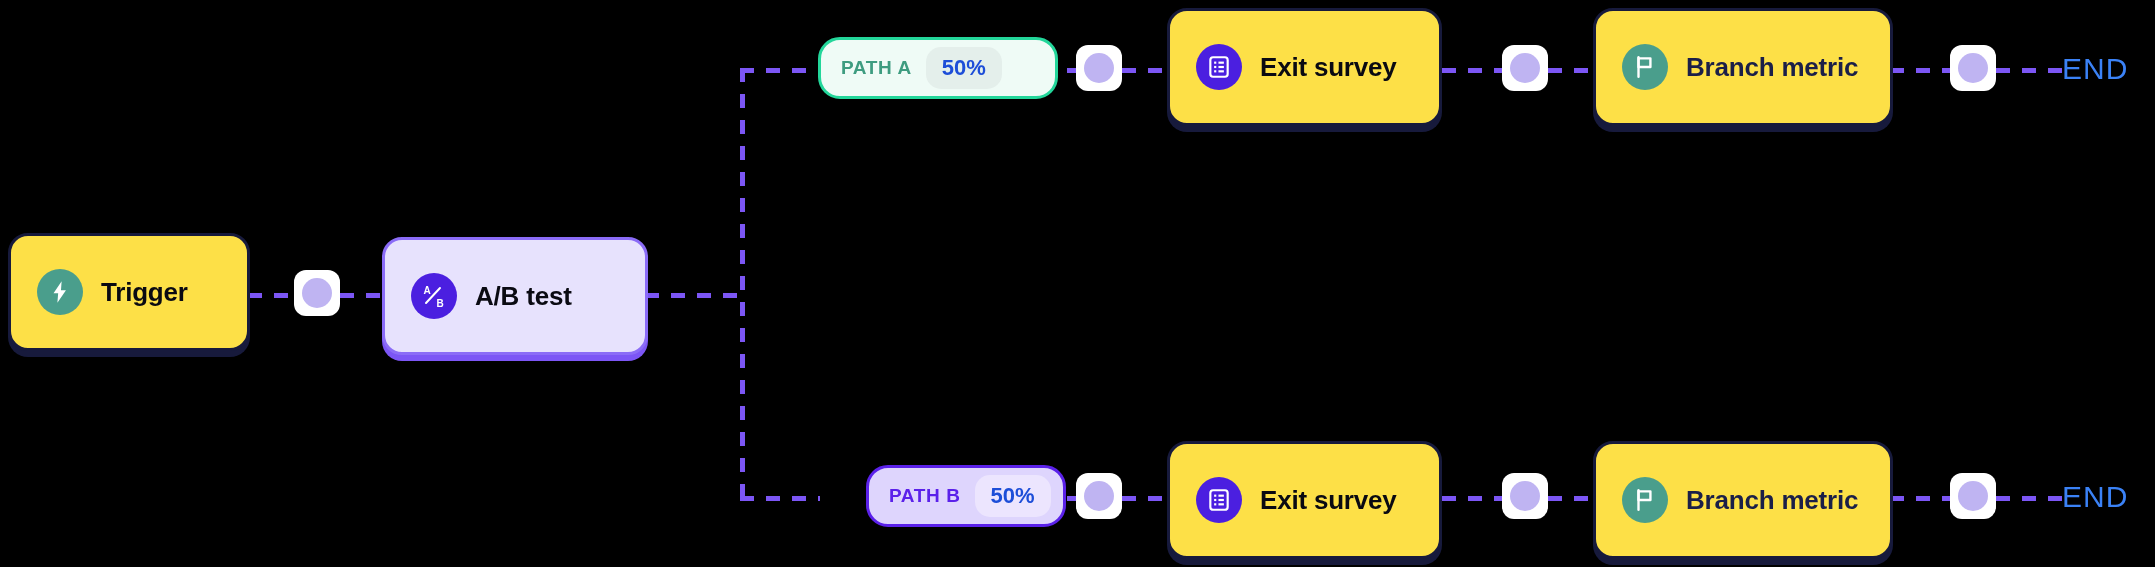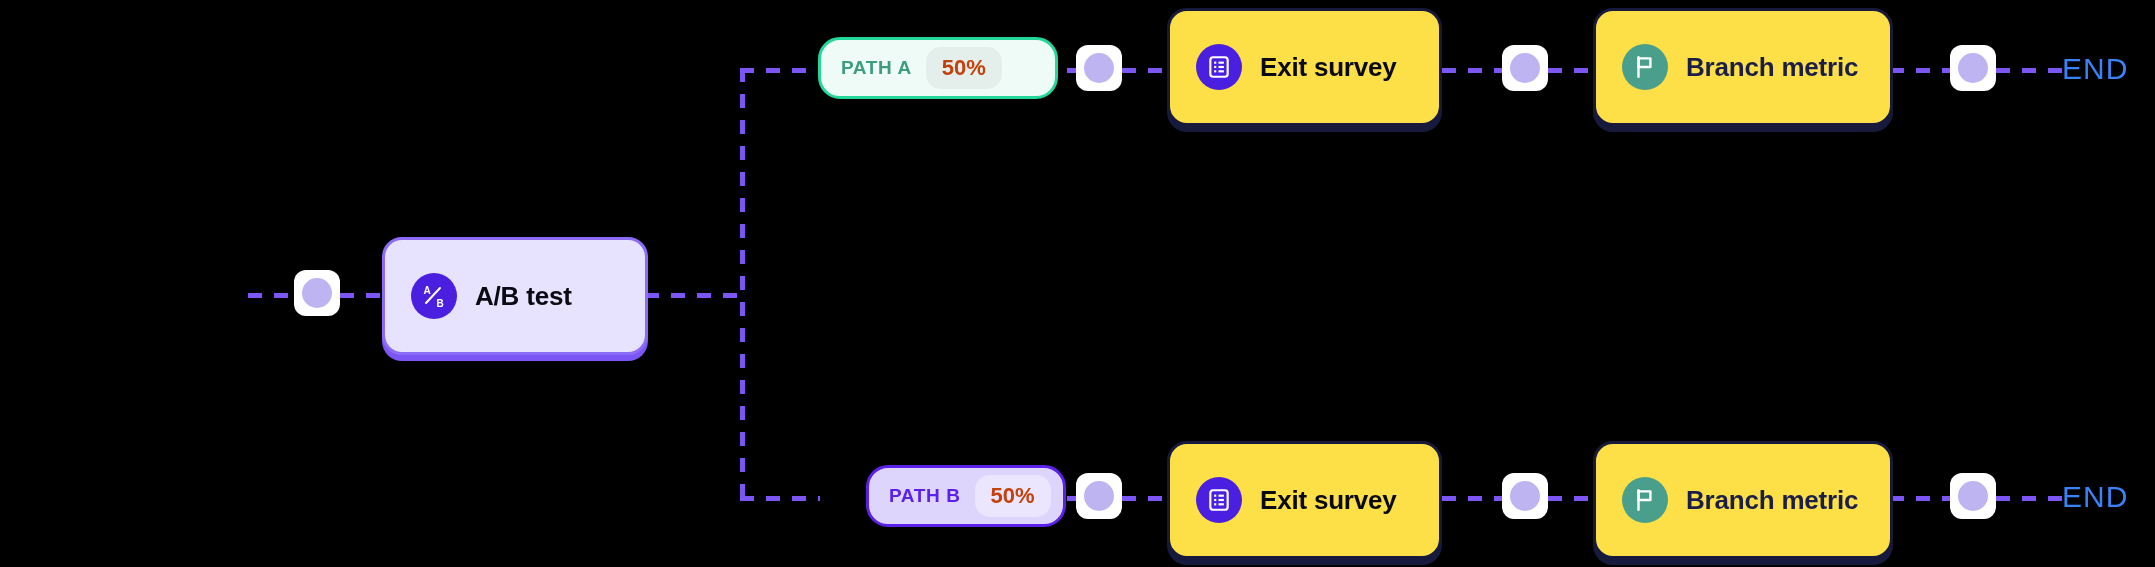--- a/index.html
+++ b/index.html
@@ -118,21 +118,21 @@
     white-space: nowrap;
   }
   .path.a .pname { color: #3e9c80; }
   .path.b .pname { color: #5b21ea; }
   .path .pct {
     margin-left: 14px;
     border-radius: 15px;
     padding: 8px 16px;
     font-size: 22px;
     font-weight: bold;
-    color: #c2410c;
+    color: #1d4ed8;
     white-space: nowrap;
   }
   .path.a .pct { background: #e4efeb; }
   .path.b .pct { background: #ece5fe; }
 
   
   .end-label {
     position: absolute;
     font-size: 30px;
     font-weight: normal;
@@ -168,20 +168,28 @@
   <div class="edge-h" style="left:1890px; top:68px; width:64px;"></div>
   <div class="edge-h" style="left:1996px; top:68px; width:72px;"></div>
 
   <div class="edge-h" style="left:1015px; top:496px; width:64px;"></div>
   <div class="edge-h" style="left:1122px; top:496px; width:50px;"></div>
   <div class="edge-h" style="left:1442px; top:496px; width:64px;"></div>
   <div class="edge-h" style="left:1548px; top:496px; width:50px;"></div>
   <div class="edge-h" style="left:1890px; top:496px; width:64px;"></div>
   <div class="edge-h" style="left:1996px; top:496px; width:72px;"></div>
 
+  <div class="node white" style="left:8px; top:233px; width:242px; height:118px;">
+    <span class="badge teal">
+      <svg width="26" height="26" viewBox="0 0 24 24" aria-hidden="true">
+        <path d="M13.5 2 L6 13.2 h4.3 L9.6 22 L17.5 10.4 h-4.6 Z" fill="#ffffff"></path>
+      </svg>
+    </span>
+    <span class="label dark">Trigger</span>
+  </div>
 
   <div class="connector" style="left:294px; top:270px;">
     <span class="dot"></span>
   </div>
 
   <div class="node lav" style="left:382px; top:237px; width:266px; height:118px;">
     <span class="badge violet">
       <svg width="30" height="30" viewBox="0 0 30 30" aria-hidden="true">
         <text x="8" y="13" font-family="Liberation Sans, sans-serif" font-size="10" font-weight="bold" fill="#ffffff" text-anchor="middle">A</text>
         <line x1="7" y1="22" x2="21" y2="7" stroke="#ffffff" stroke-width="2" stroke-linecap="round"></line>

